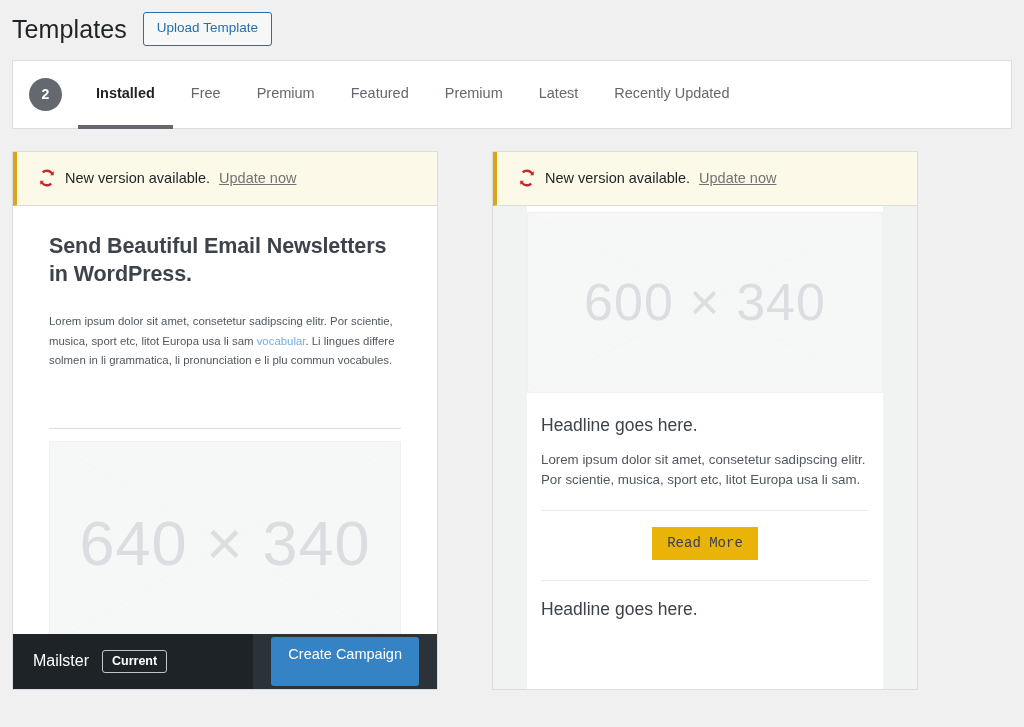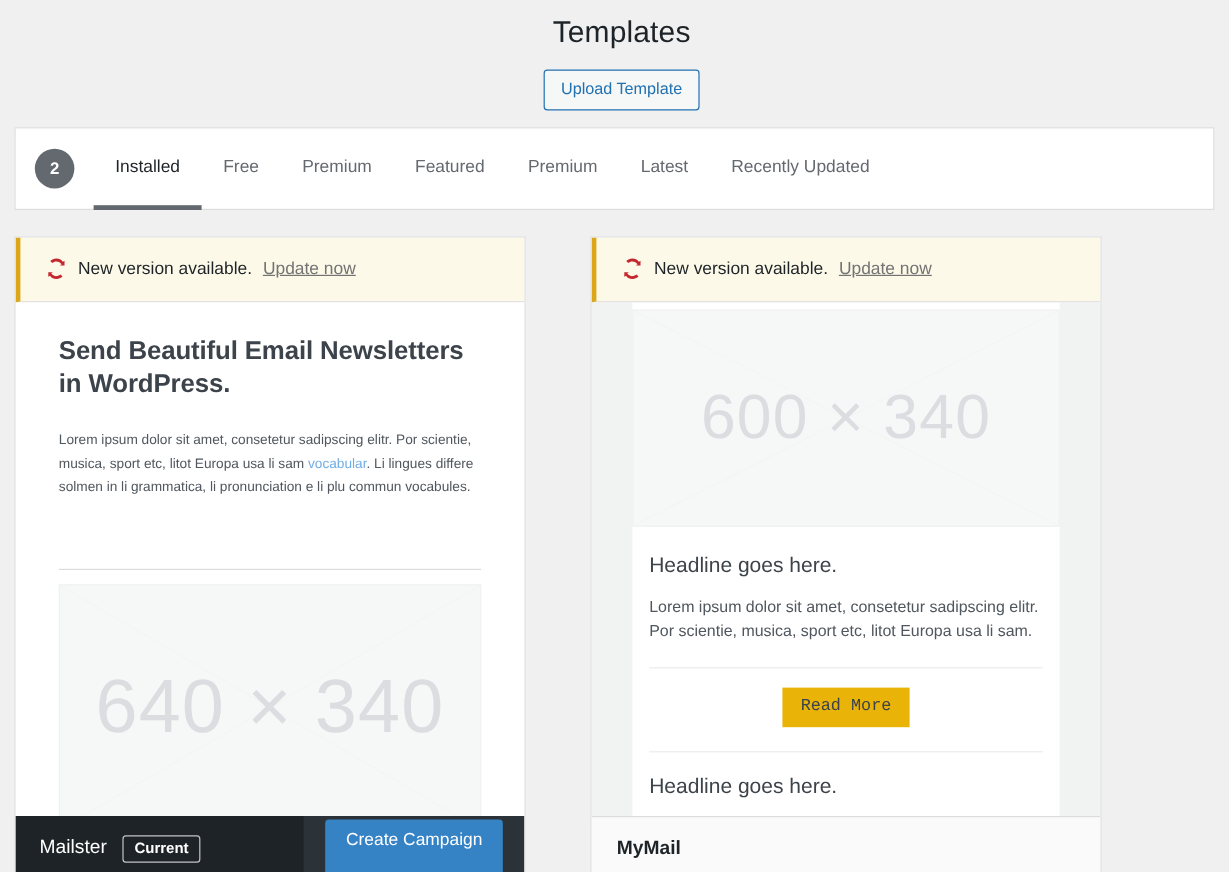--- a/index.html
+++ b/index.html
@@ -7,21 +7,20 @@
     width: 1024px; height: 727px;
     background: #f0f0f1;
     font-family: "Liberation Sans", sans-serif;
     overflow: hidden;
   }
 
   
   .page-header {
     display: flex; align-items: center; gap: 16px;
     padding: 12px 0 14px 12px;
-    flex-direction: column;
   }
   .page-title {
     font-size: 25px; font-weight: 400; color: #1d2327;
     letter-spacing: 0.1px; line-height: 1.2;
   }
   .upload-btn {
     font-family: "Liberation Sans", sans-serif;
     font-size: 13.5px; color: #2271b1;
     background: #f6f7f7; border: 1px solid #2271b1;
     border-radius: 3px; padding: 6px 13px 7px; cursor: pointer;
@@ -43,21 +42,21 @@
     font-size: 14px; font-weight: 600;
   }
   .tabs { display: flex; align-items: stretch; }
   .tab {
     display: flex; align-items: center;
     padding: 0 18px; font-size: 14.5px; color: #646970;
     cursor: pointer; position: relative;
     border-bottom: 4px solid transparent;
     margin-bottom: -1px;
   }
-  .tab.active { color: #1d2327; font-weight: 400; border-bottom-color: #646970; }
+  .tab.active { color: #1d2327; font-weight: 700; border-bottom-color: #646970; }
 
   
   .cards {
     display: flex; gap: 54px;
     padding: 22px 12px 0 12px;
   }
   .card {
     width: 426px; background: #fff;
     border: 1px solid #dcdcde;
     position: relative;
@@ -259,18 +258,15 @@
         <div class="readmore-wrap">
           <button class="btn-read">Read More</button>
         </div>
         <div class="email-divider2"></div>
         <div class="email-cut">
           <h3>Headline goes here.</h3>
         </div>
       </div>
     </div>
 
-    <div class="rfoot">
-      <span class="rfoot-title">MyMail</span>
-    </div>
   </div>
 
 </div>
 
 </body></html>

